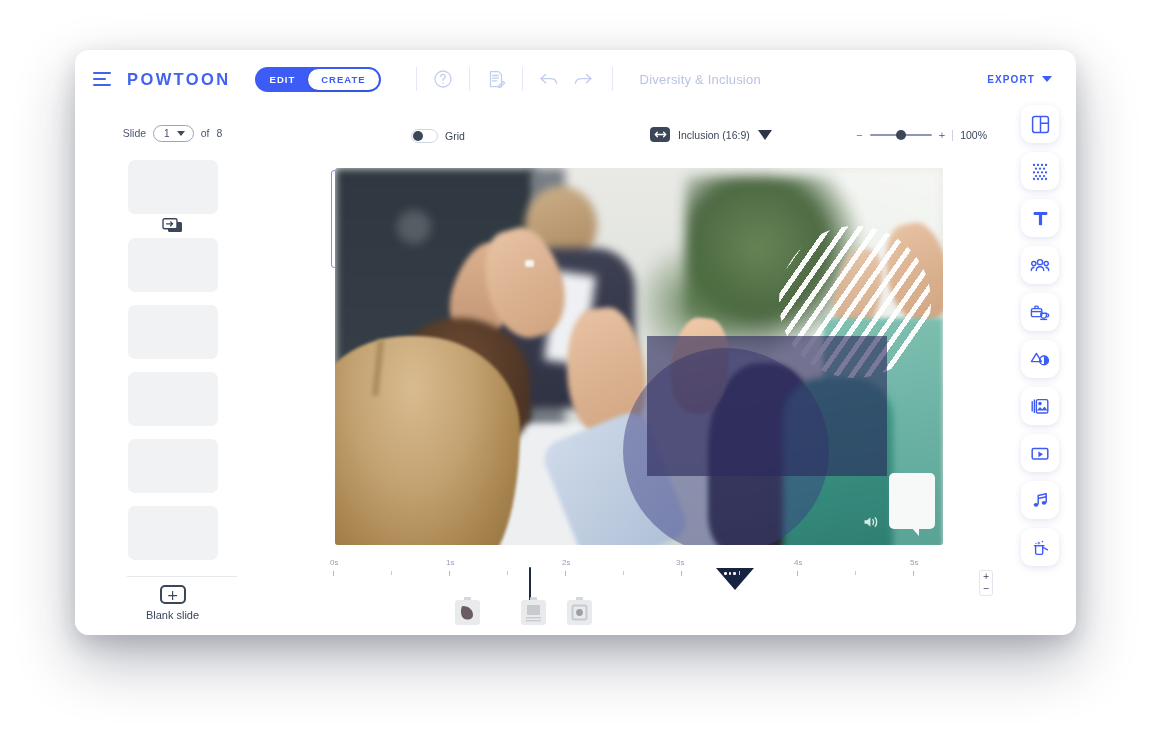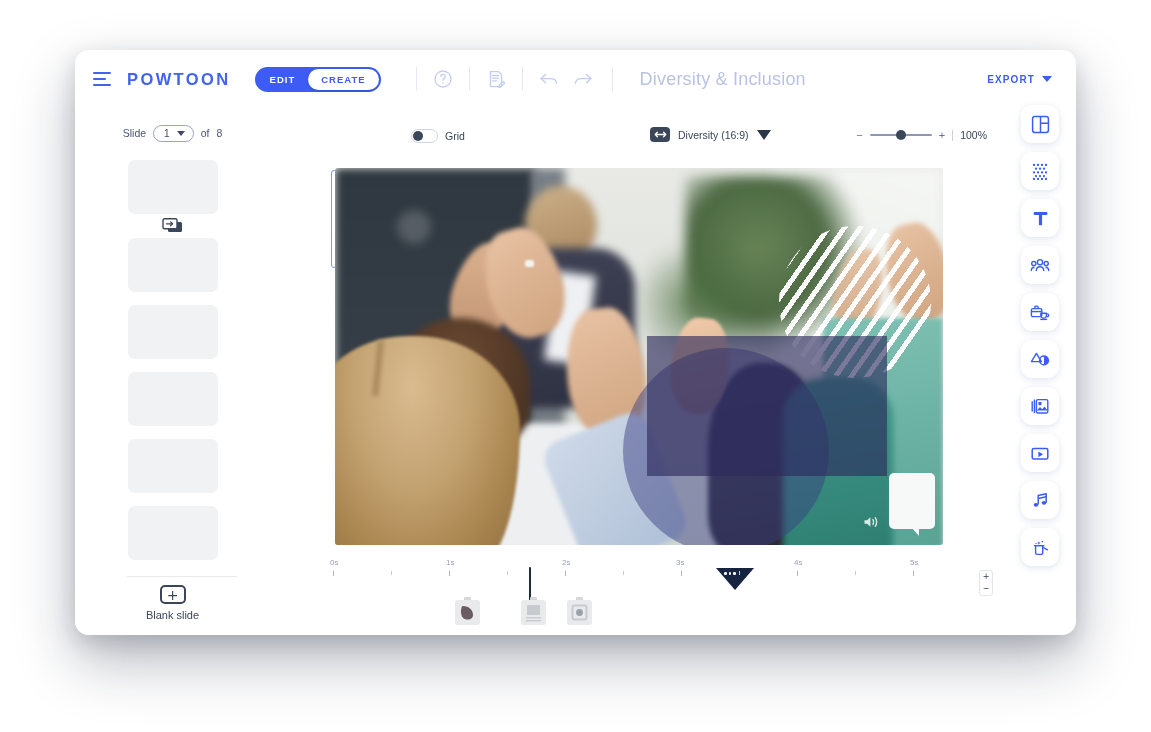--- a/index.html
+++ b/index.html
@@ -51,21 +51,21 @@
   }
   #mode-toggle .seg.active { color: #ffffff; }
   #mode-toggle .seg.inactive { color: #3c5cf5; background: #ffffff; box-shadow: 0 1px 3px rgba(0,0,0,.16); }
 
   .divider-v { width: 1px; height: 24px; background: #e4e9f7; margin: 0 13px; }
 
   .tb-icon { width: 26px; height: 26px; display:flex; align-items:center; justify-content:center; cursor:pointer; color:#c3cdee; }
   .tb-icon svg { display:block; }
 
   #doc-title {
-    font-size: 18px; color: #b9c3e2; margin-left: 14px; white-space: nowrap;
+    font-size: 13px; color: #b9c3e2; margin-left: 14px; white-space: nowrap;
     letter-spacing: .2px;
   }
 
   #export-wrap { margin-left: auto; display:flex; align-items:center; gap:7px; cursor:pointer; padding-right: 6px;}
   #export-label { font-size: 10px; font-weight: 700; letter-spacing: 1.1px; color: #3c5cf5; }
   .caret-down { width:0;height:0;border-left:5px solid transparent;border-right:5px solid transparent;border-top:6px solid #3c5cf5; }
 
   
   #slide-panel {
     position: absolute; left: 0; top: 66px;
@@ -408,21 +408,21 @@
         </span>
       <span id="grid-label">Grid</span>
     </div>
 
     <div id="ratio-wrap">
       <span id="ratio-icon">
         <svg width="13" height="9" viewBox="0 0 13 9" fill="none" stroke="#fff" stroke-width="1.3" stroke-linecap="round" stroke-linejoin="round">
           <path d="M1.2 4.5h10.6M3.4 2.3L1.2 4.5l2.2 2.2M9.6 2.3l2.2 2.2-2.2 2.2"></path>
         </svg>
       </span>
-      <span id="ratio-label">Diversity (16:9)</span>
+      <span id="ratio-label">Inclusion (16:9)</span>
       <span id="ratio-caret"></span>
     </div>
 
     <div id="zoom-wrap">
       <span class="zm-sign">−</span>
       <span id="zoom-track">
           <span id="zoom-knob"></span>
         </span>
       <span class="zm-sign">+</span>
       <span class="zm-div"></span>

